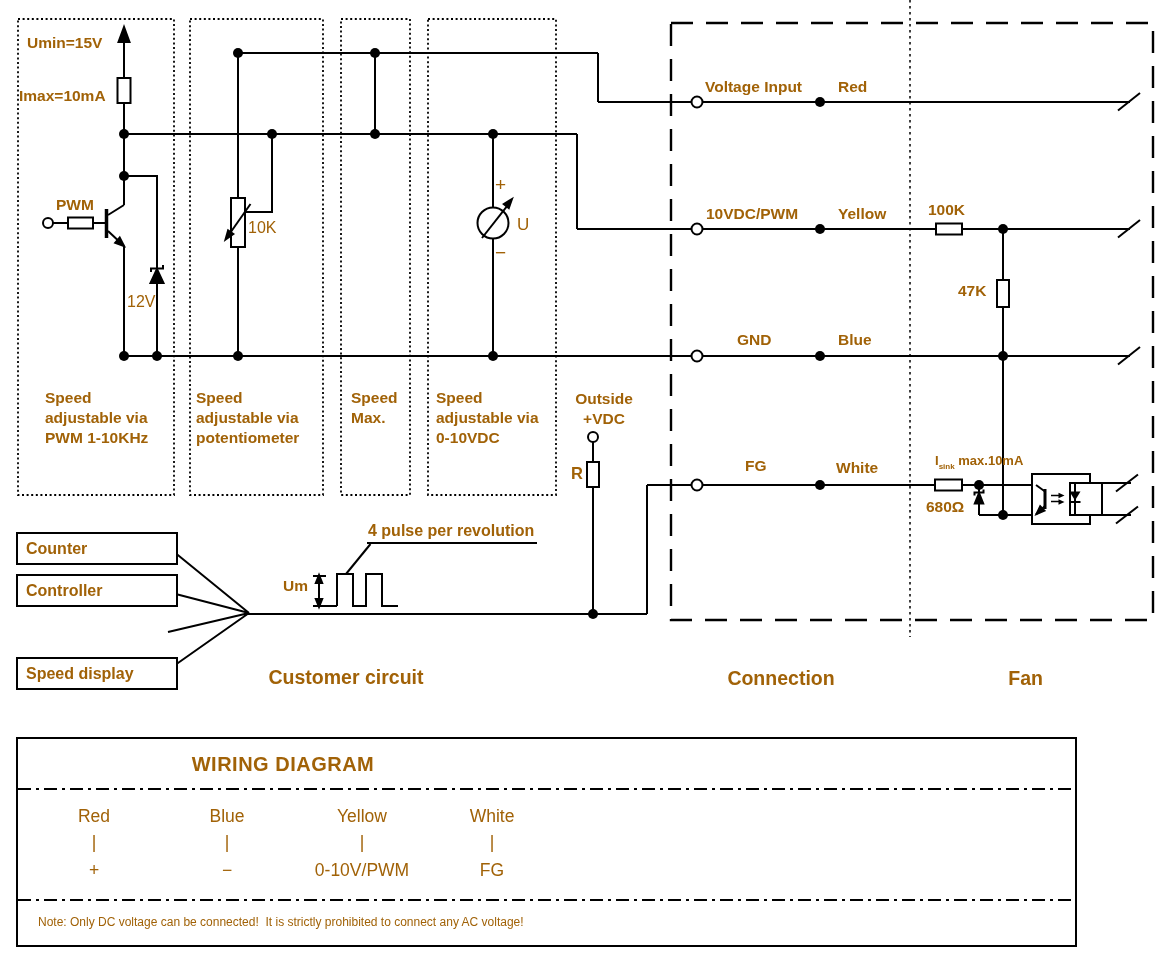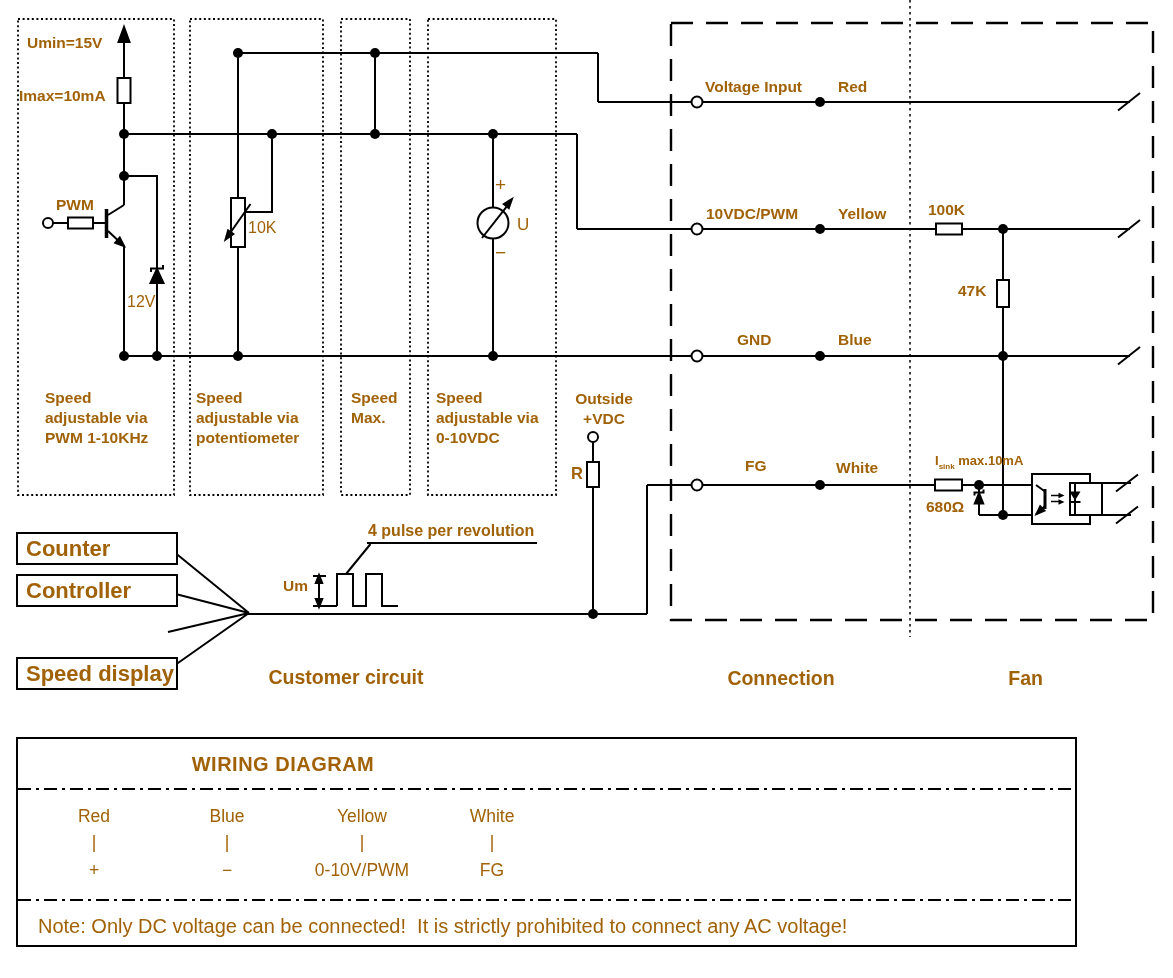--- a/index.html
+++ b/index.html
@@ -7,30 +7,30 @@
           font-family:"Liberation Sans",sans-serif;color:#a16207;}
   svg{position:absolute;left:0;top:0;}
   .lbl{position:absolute;font-weight:bold;font-size:15.5px;line-height:1.2;white-space:nowrap;}
   .ml{white-space:pre-line;line-height:20px;}
   .rg{font-weight:normal;font-size:16px;}
   .sign{font-weight:normal;font-size:19px;}
   .big{font-size:19.5px;text-align:center;}
   .center{text-align:center;}
   .underl{border-bottom:2px solid #000;padding:0 3px 2px 1px;font-size:16px;}
   .cbox{position:absolute;left:16px;width:150px;height:29px;border:2.5px solid #000;
-        display:flex;align-items:center;padding-left:8px;font-weight:bold;font-size:22px;background:#fff;}
+        display:flex;align-items:center;padding-left:8px;font-weight:bold;font-size:16px;background:#fff;}
   .isink{position:absolute;font-weight:bold;font-size:13px;}
   .isink sub{font-size:8px;}
   
   .wtable{position:absolute;left:16px;top:737px;width:1057px;height:206px;border:2.5px solid #000;background:#fff;}
   .wt-title{position:absolute;left:0;top:14px;width:530px;text-align:center;font-weight:bold;font-size:20px;letter-spacing:.5px;}
   .dashdot{position:absolute;left:0;width:100%;height:2px;
     background:repeating-linear-gradient(to right,#000 0 13px,transparent 13px 18px,#000 18px 21px,transparent 21px 26px);}
   .wcol{position:absolute;width:140px;text-align:center;font-size:17.5px;}
-  .wt-note{position:absolute;left:20px;top:176px;font-size:20px;white-space:pre-wrap;}
+  .wt-note{position:absolute;left:20px;top:176px;font-size:12px;white-space:pre-wrap;}
 </style>
 </head>
 <body>
 
 <div id="canvas">
 
   <svg width="1173" height="978" viewBox="0 0 1173 978">
     <g fill="none" stroke="#000" stroke-width="2">
 
       <g stroke-width="1.8" stroke-dasharray="2 2.6">

